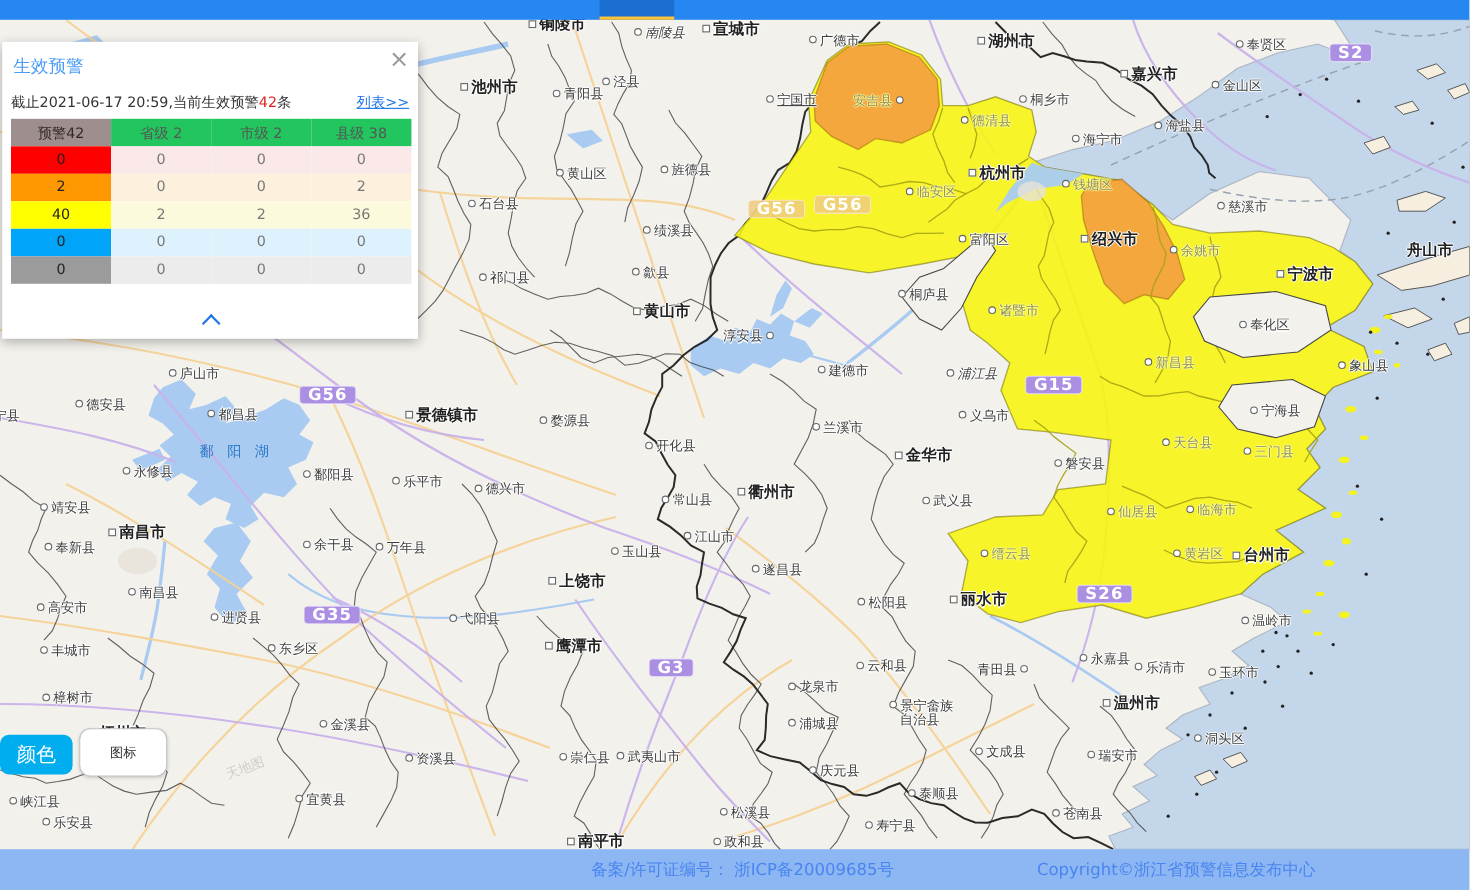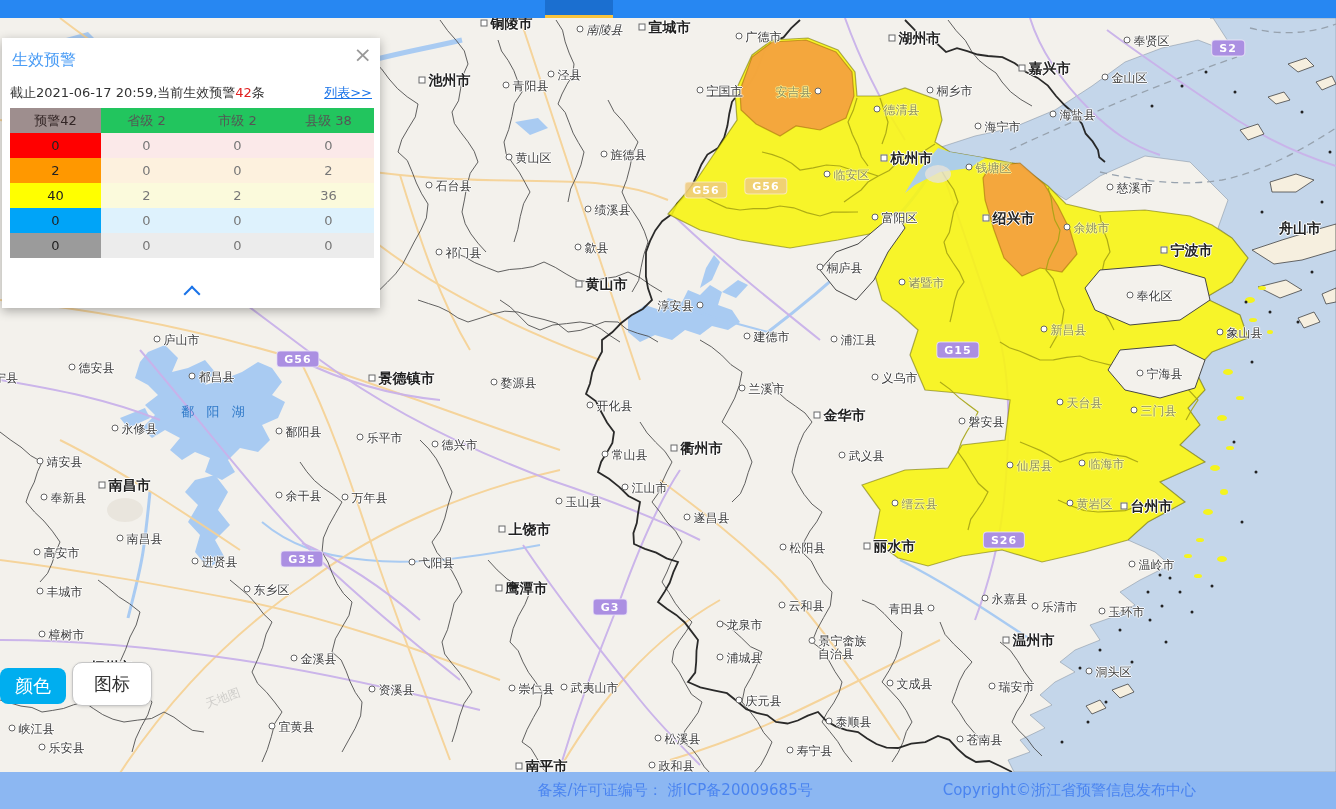--- a/index.html
+++ b/index.html
@@ -20,21 +20,21 @@
        font-size:12px;color:#3d3d3d;line-height:13px;
        text-shadow:-1px 0 #fff,1px 0 #fff,0 -1px #fff,0 1px #fff;}
   .lbl.city{font-size:14px;font-weight:bold;color:#222;}
   .lbl.dim{color:#8e8e60;text-shadow:-1px 0 rgba(255,255,160,.75),1px 0 rgba(255,255,160,.75),0 -1px rgba(255,255,160,.75),0 1px rgba(255,255,160,.75);}
   .lbl.lake{color:#2f79c8;letter-spacing:4px;font-size:13px;text-shadow:none;}
   .mk{display:inline-block;width:5px;height:5px;border:1px solid #666;background:#fff;
       vertical-align:middle;margin:0 3px 2px 3px;}
   .mk.ci{border-radius:50%;}
   .mk.sq{border-radius:0;}
   .badge{position:absolute;transform:translate(-50%,-50%);background:#ab8fe2;color:#fff;
-         font-size:11px;font-weight:bold;padding:0 7px;line-height:15px;border-radius:4px;
+         font-size:15px;font-weight:bold;padding:0 7px;line-height:15px;border-radius:4px;
          border:1px solid rgba(255,255,255,.65);letter-spacing:1px;}
   .badge.pale{background:rgba(238,202,128,.85);border-color:rgba(255,255,255,.5);}
   #watermark{position:absolute;left:205px;top:690px;transform:rotate(-20deg);color:#8a8a8a;
              opacity:.35;font-size:12px;z-index:4;}
 
   
   #panel{position:absolute;left:2px;top:38px;width:378px;height:270px;background:#fff;z-index:50;
          box-shadow:0 3px 10px rgba(0,0,0,.3);}
   #panel .hd{position:relative;height:40px;}
   #panel .title{position:absolute;left:10px;top:12px;color:#4a9cf5;font-size:16px;}
@@ -49,21 +49,21 @@
   #alert-table th.pink{background:#22c55e;color:#555;}
   #alert-table td.lvl{color:#222;}
   #alert-table td.pale{color:#777;}
   #panel .chev{position:absolute;left:50%;bottom:8px;width:10px;height:10px;margin-left:-5px;
                border-left:2px solid #1a73e8;border-top:2px solid #1a73e8;transform:rotate(45deg);cursor:pointer;}
 
   
   #btn-color{position:absolute;left:0;top:668px;width:66px;height:36px;background:#00aeef;border:none;
              border-radius:8px;color:#fff;font-size:18px;z-index:30;cursor:pointer;font-family:inherit;}
   #btn-icon{position:absolute;left:72px;top:662px;width:80px;height:44px;background:#fff;
-            border:1px solid #c6c6c6;border-radius:10px;color:#333;font-size:18px;z-index:30;cursor:pointer;
+            border:1px solid #c6c6c6;border-radius:10px;color:#333;font-size:12px;z-index:30;cursor:pointer;
             box-shadow:0 1px 3px rgba(0,0,0,.15);font-family:inherit;}
 
   
   #footer{position:absolute;left:0;bottom:0;width:1336px;height:37px;background:#8cb7f2;z-index:20;
           display:flex;align-items:center;justify-content:flex-end;gap:130px;padding-right:140px;
           box-sizing:border-box;color:#4a84f0;font-size:15px;}
 </style>
 </head>
 <body>
 
@@ -316,21 +316,21 @@
         <div class="lbl cty" style="left: 838px; top: 268px;"><i class="mk ci"></i><span>桐庐县</span></div>
         <div class="lbl city" style="left: 1007px; top: 218px;"><i class="mk sq"></i><span>绍兴市</span></div>
         <div class="lbl dim" style="left: 1085px; top: 228px;"><i class="mk ci"></i><span>余姚市</span></div>
         <div class="lbl cty" style="left: 1128px; top: 188px;"><i class="mk ci"></i><span>慈溪市</span></div>
         <div class="lbl city" style="left: 1185px; top: 250px;"><i class="mk sq"></i><span>宁波市</span></div>
         <div class="lbl city" style="left: 1300px; top: 228px;"><span>舟山市</span></div>
         <div class="lbl cty" style="left: 1148px; top: 296px;"><i class="mk ci"></i><span>奉化区</span></div>
         <div class="lbl dim" style="left: 1062px; top: 330px;"><i class="mk ci"></i><span>新昌县</span></div>
         <div class="lbl cty" style="left: 1238px; top: 333px;"><i class="mk ci"></i><span>象山县</span></div>
         <div class="lbl dim" style="left: 920px; top: 283px;"><i class="mk ci"></i><span>诸暨市</span></div>
-        <div class="lbl cty" style="left: 852px; top: 340px;"><i class="mk ci"></i><span>浦江县</span></div>
+        <div class="lbl cty" style="left: 882px; top: 340px; font-style: italic;"><i class="mk ci"></i><span>浦江县</span></div>
         <div class="lbl cty" style="left: 893px; top: 378px;"><i class="mk ci"></i><span>义乌市</span></div>
         <div class="lbl city" style="left: 838px; top: 415px;"><i class="mk sq"></i><span>金华市</span></div>
         <div class="lbl cty" style="left: 760px; top: 389px;"><i class="mk ci"></i><span>兰溪市</span></div>
         <div class="lbl cty" style="left: 765px; top: 337px;"><i class="mk ci"></i><span>建德市</span></div>
         <div class="lbl cty" style="left: 682px; top: 306px;"><span>淳安县</span><i class="mk ci"></i></div>
         <div class="lbl cty" style="left: 980px; top: 422px;"><i class="mk ci"></i><span>磐安县</span></div>
         <div class="lbl cty" style="left: 860px; top: 456px;"><i class="mk ci"></i><span>武义县</span></div>
         <div class="lbl dim" style="left: 1078px; top: 403px;"><i class="mk ci"></i><span>天台县</span></div>
         <div class="lbl cty" style="left: 1158px; top: 374px;"><i class="mk ci"></i><span>宁海县</span></div>
         <div class="lbl dim" style="left: 1152px; top: 411px;"><i class="mk ci"></i><span>三门县</span></div>

